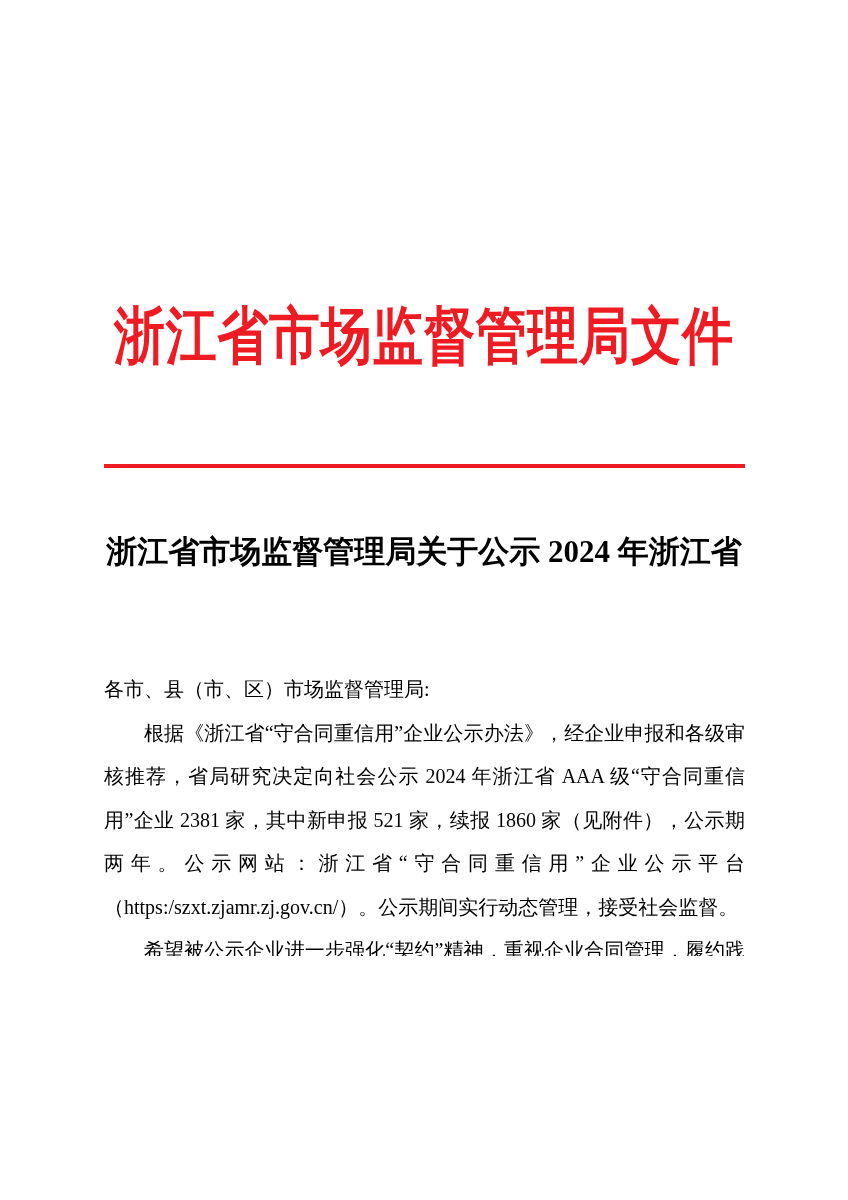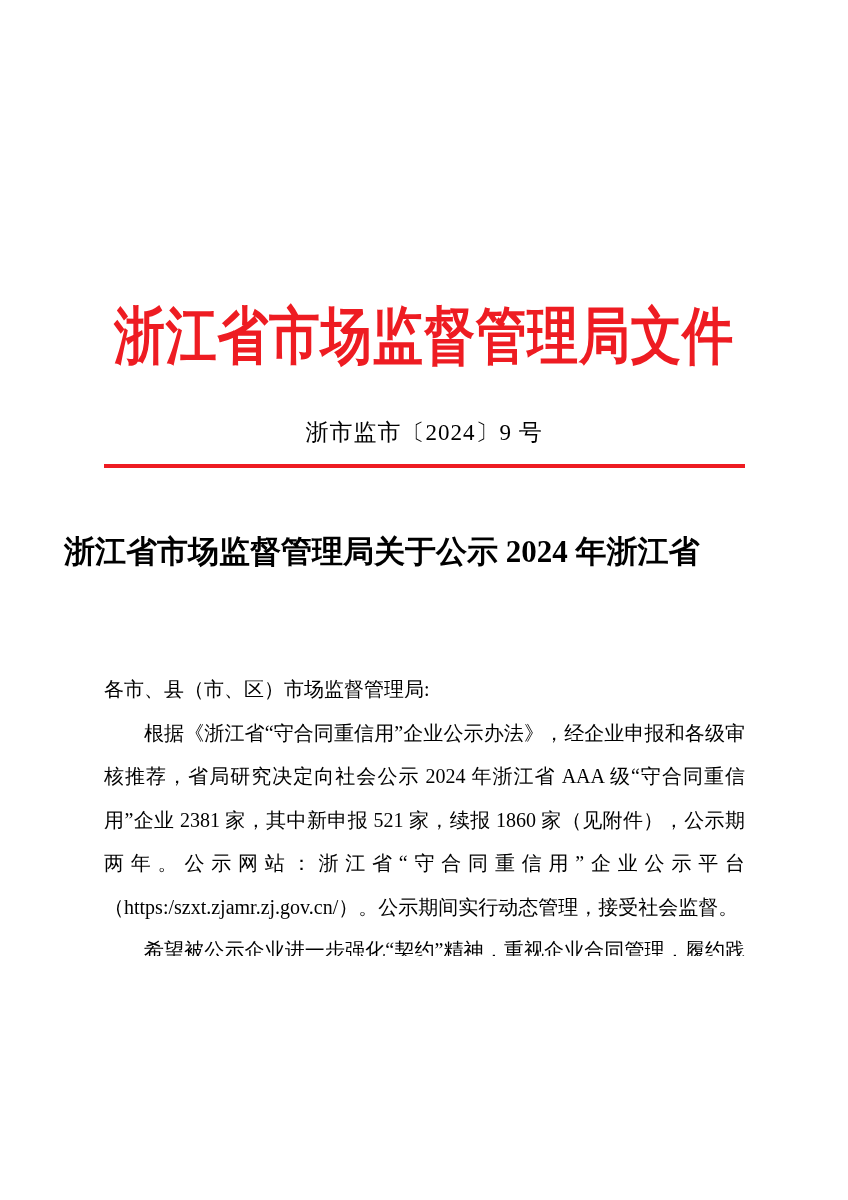--- a/index.html
+++ b/index.html
@@ -48,20 +48,21 @@
     left: 104px;
     width: 641px;
     height: 4px;
     background: var(--accent-red, #ee1c22);
   }
   .notice-title {
     position: absolute;
     top: 528px;
     left: 64px;
     width: 720px;
+    text-align: center;
     font-size: 31px;
     font-weight: bold;
     line-height: 48px;
   }
   .body-text {
     position: absolute;
     top: 668px;
     left: 104px;
     width: 641px;
     font-size: 20px;
@@ -76,21 +77,20 @@
     text-indent: 2em;
   }
 </style>
 </head>
 <body>
 
 <div class="page">
 
   <div class="org-title">浙江省市场监督管理局文件</div>
 
-  <div class="doc-number">浙市监市〔2024〕9 号</div>
 
   <div class="red-rule"></div>
 
   <div class="notice-title">
     <div>浙江省市场监督管理局关于公示 2024 年浙江省</div>
   </div>
 
   <div class="body-text">
     <p>各市、县（市、区）市场监督管理局:</p>
     <p class="para-indent">根据《浙江省“守合同重信用”企业公示办法》，经企业申报和各级审核推荐，省局研究决定向社会公示 2024 年浙江省 AAA 级“守合同重信用”企业 2381 家，其中新申报 521 家，续报 1860 家（见附件），公示期两年。公示网站：浙江省“守合同重信用”企业公示平台（https:/szxt.zjamr.zj.gov.cn/）。公示期间实行动态管理，接受社会监督。</p>

